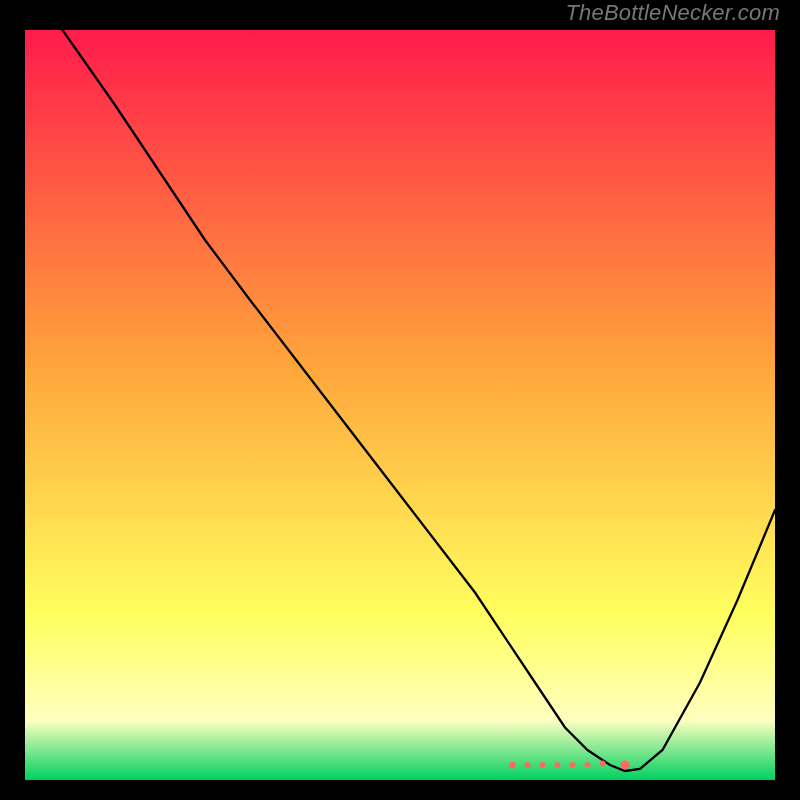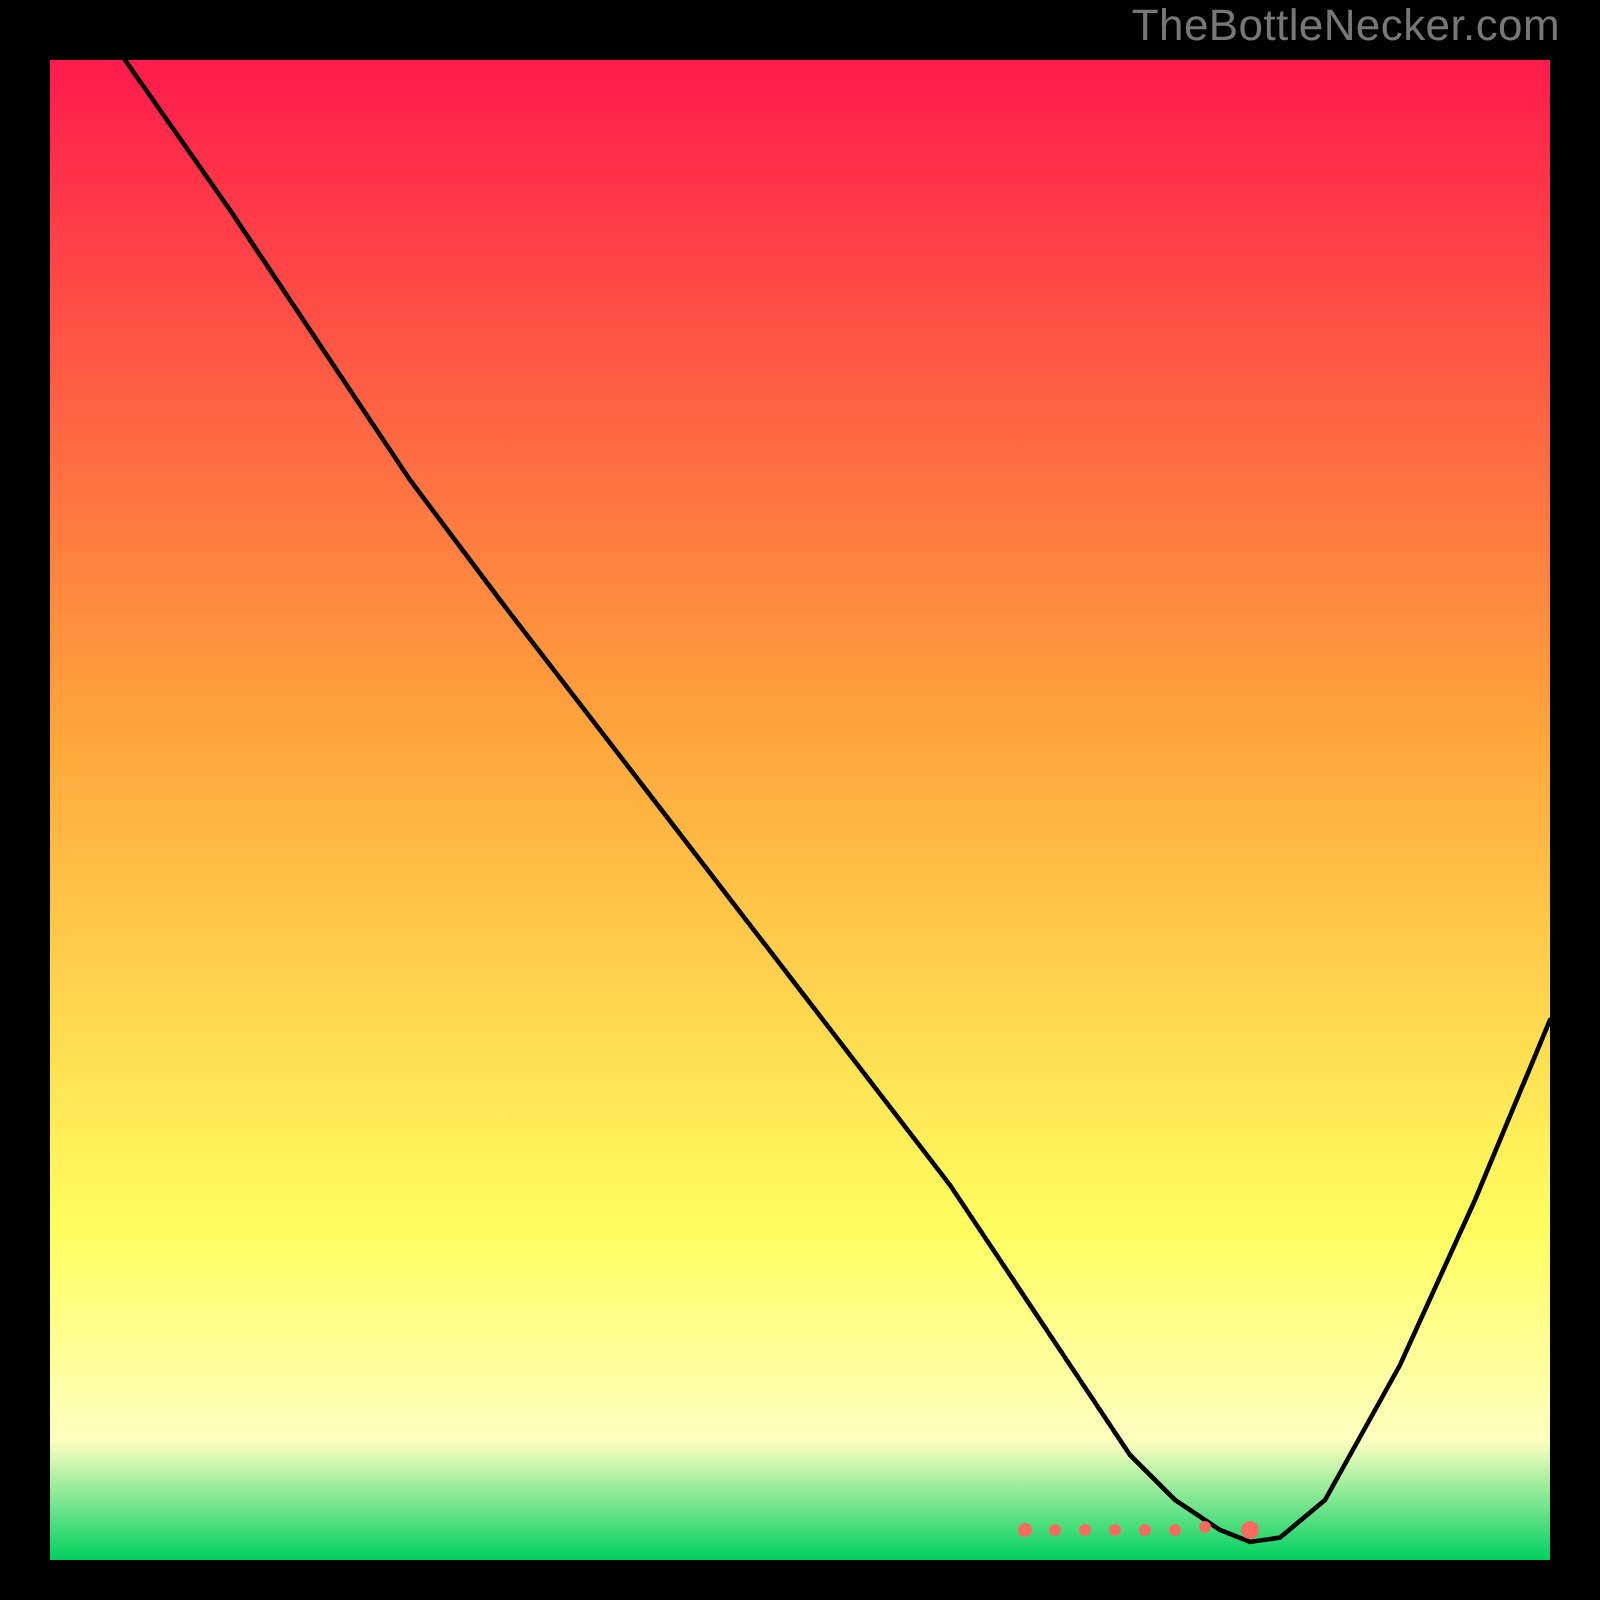--- a/index.html
+++ b/index.html
@@ -17,20 +17,21 @@
     background: #000;
   }
   .watermark {
     position: absolute;
     top: 0;
     right: 20px;
     color: #777;
     font-size: 22px;
     font-weight: 500;
     letter-spacing: 0.2px;
+    font-style: italic;
   }
   .plot {
     position: absolute;
     left: 25px;
     top: 30px;
     width: 750px;
     height: 750px;
   }
   .plot svg {
     display: block;

